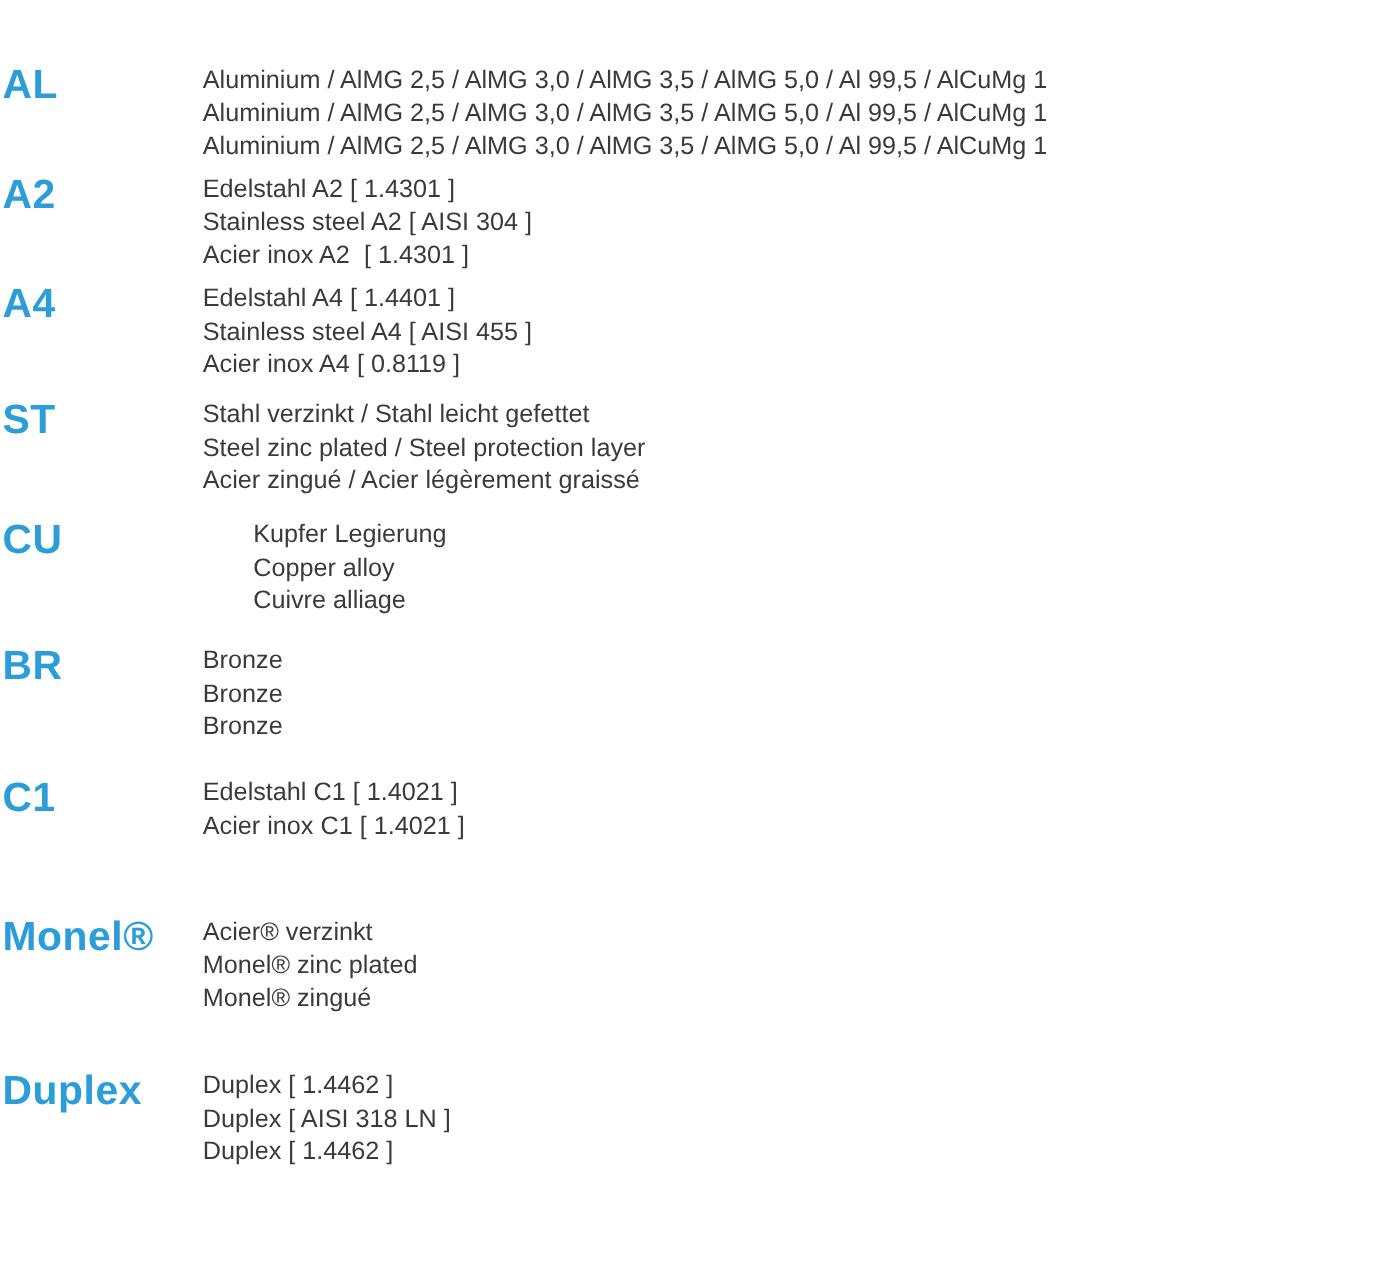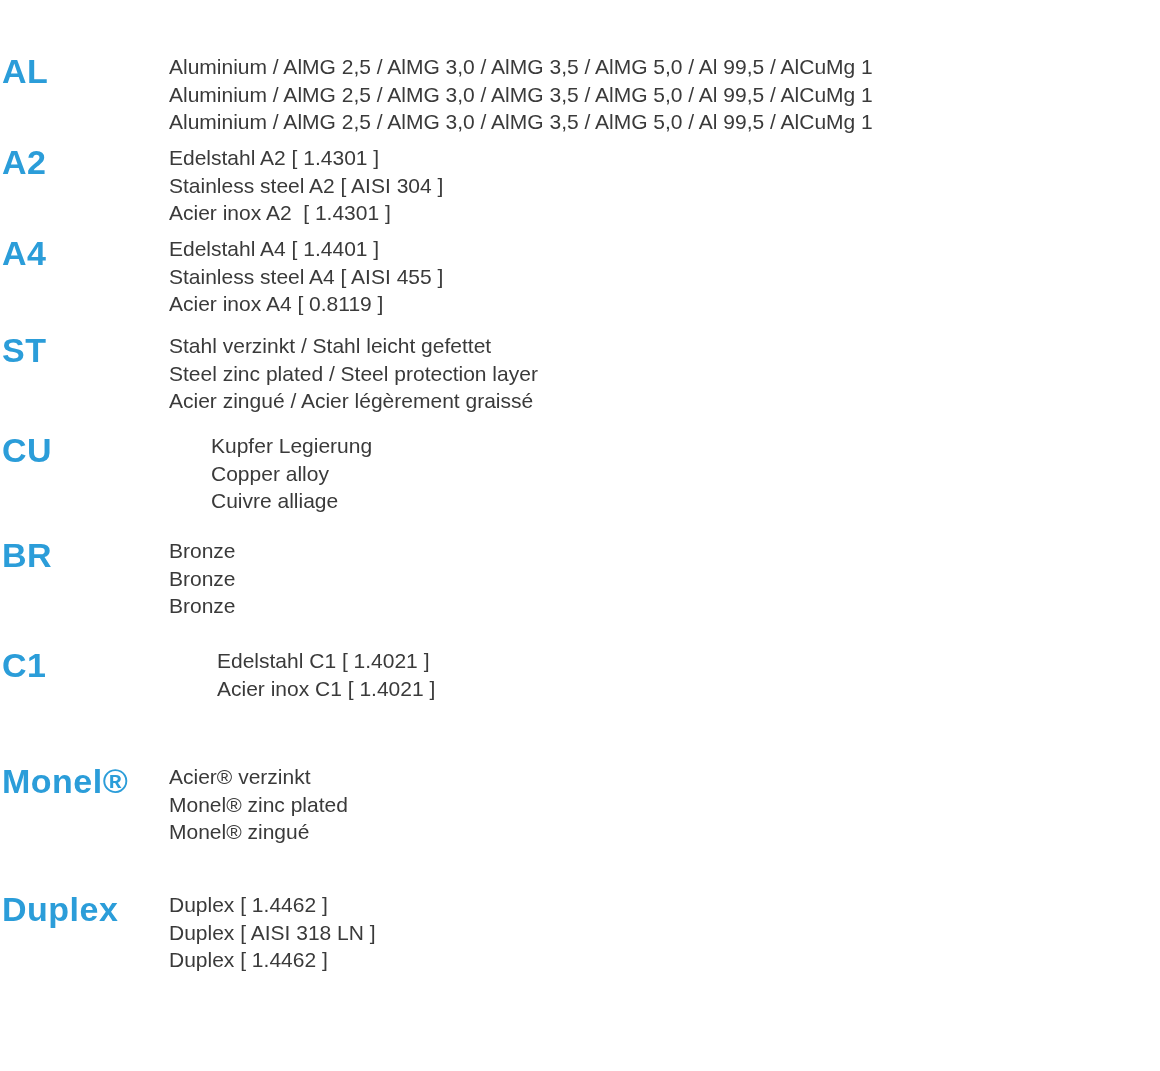--- a/index.html
+++ b/index.html
@@ -26,21 +26,21 @@
     align-items: flex-start;
     width: 1160px;
   }
   
   .row:nth-child(1) { top: 53px; }
   .row:nth-child(2) { top: 144px; }
   .row:nth-child(3) { top: 235px; }
   .row:nth-child(4) { top: 332px; }
   .row:nth-child(5) { top: 432px; gap: 42px; }
   .row:nth-child(6) { top: 537px; }
-  .row:nth-child(7) { top: 647px; gap: 48px; }
+  .row:nth-child(7) { top: 647px; }
   .row:nth-child(8) { top: 763px; }
   .row:nth-child(9) { top: 891px; }
   .code {
     width: 169px;
     box-sizing: border-box;
     padding-left: 2px;
     flex: 0 0 169px;
     font-size: 34px;
     font-weight: bold;
     letter-spacing: 0.5px;

